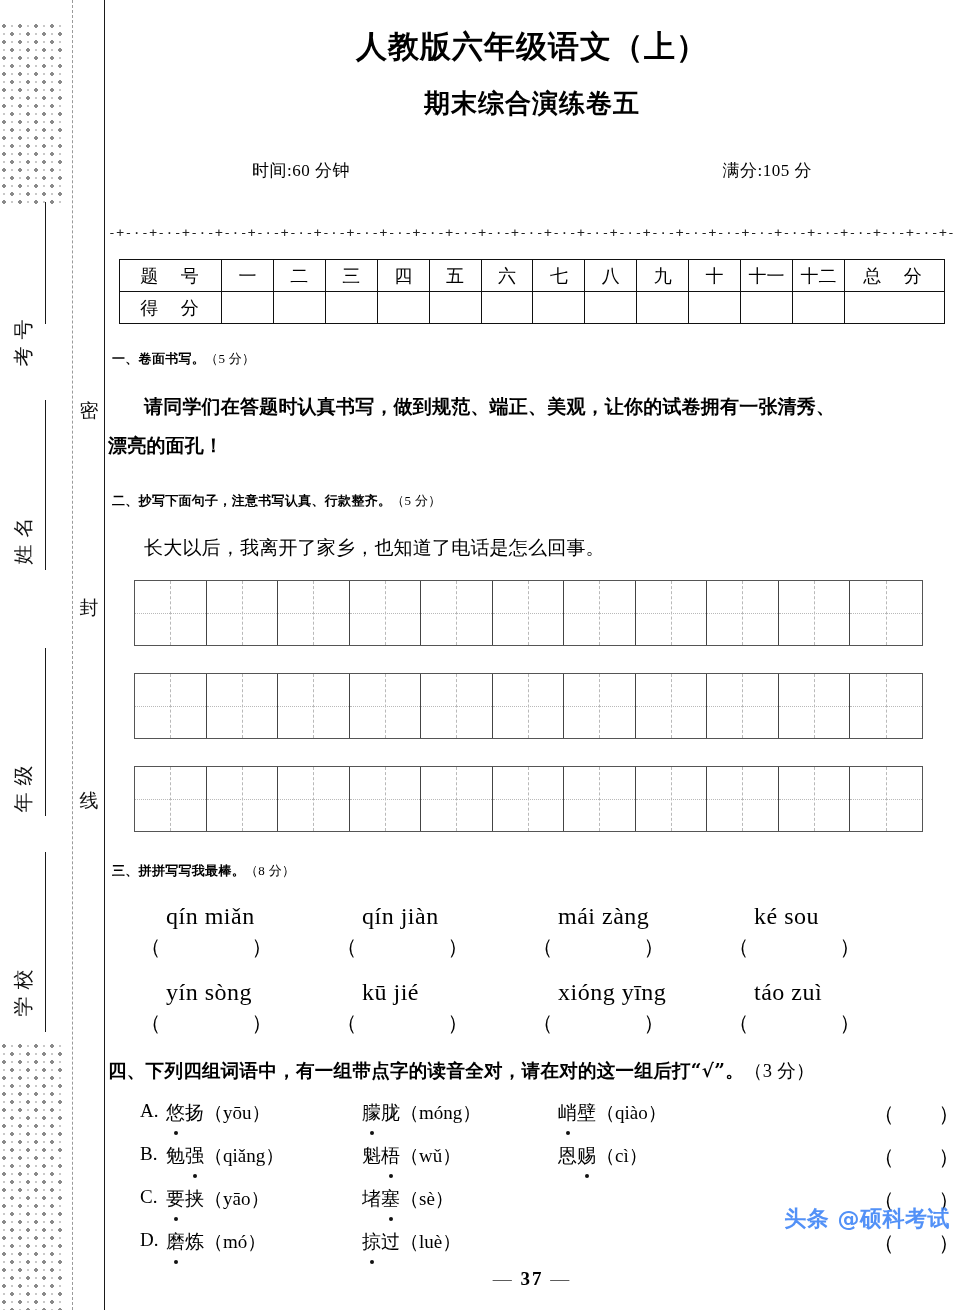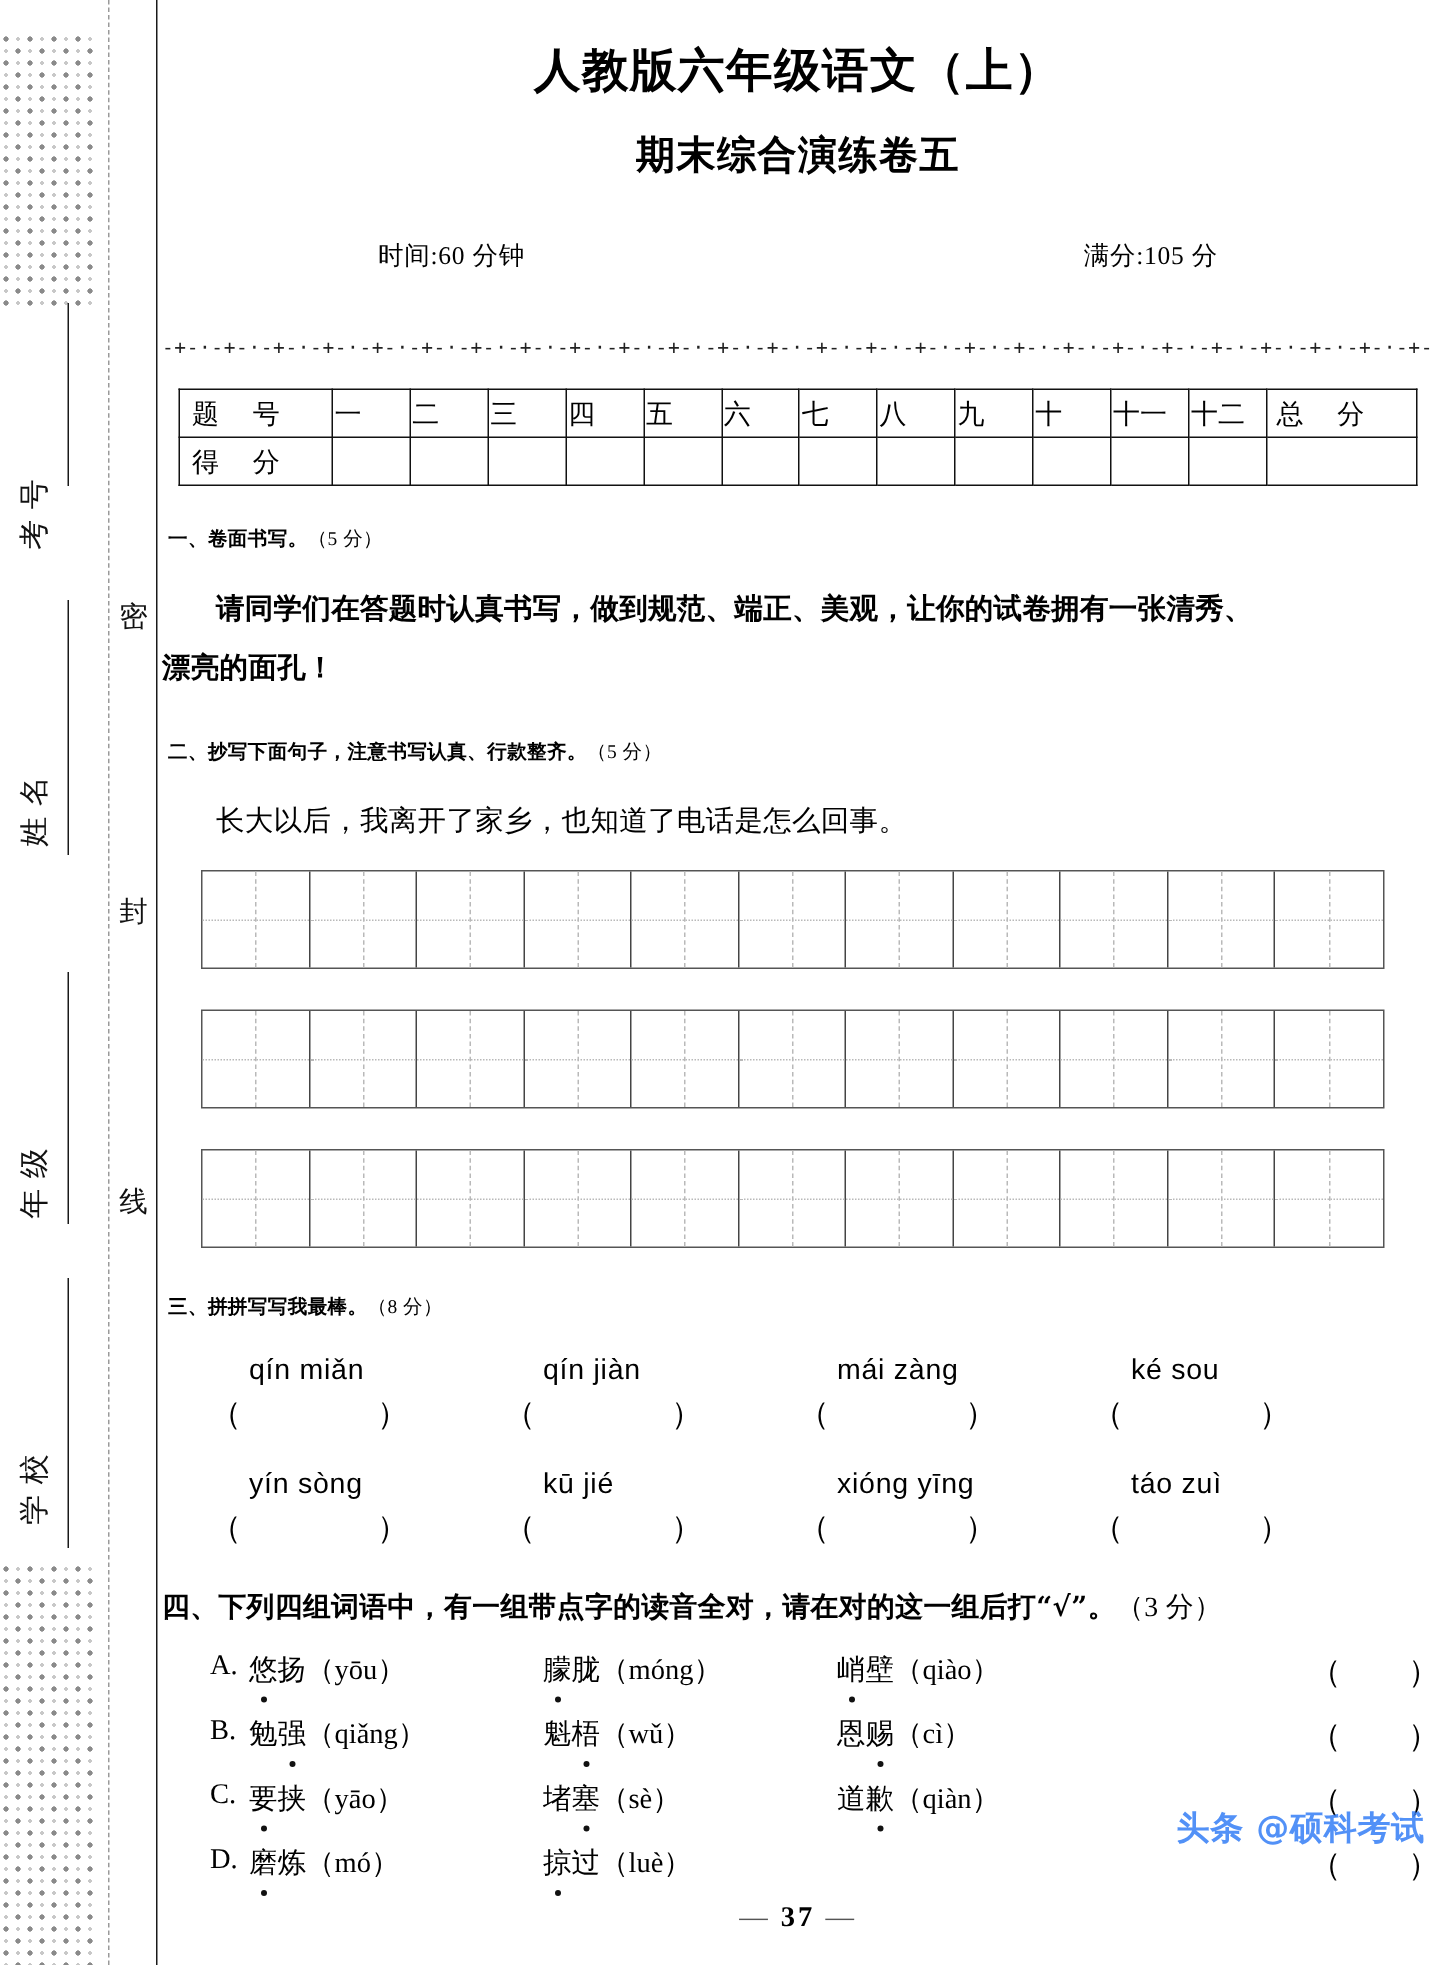--- a/index.html
+++ b/index.html
@@ -152,21 +152,21 @@
     position: absolute;
     left: 15px;
     top: 259px;
     width: 826px;
     border-collapse: collapse;
     table-layout: fixed;
   }
   #score-table td {
     border: 1.2px solid #111;
     height: 29px;
-    text-align: left;
+    text-align: center;
     vertical-align: middle;
     font-size: 18px;
     font-family: "Liberation Serif", "DejaVu Serif", serif;
   }
   #score-table td.label-cell {
     width: 92px;
     letter-spacing: 9px;
     padding-left: 8px;
   }
   #score-table td.total-cell { width: 92px; letter-spacing: 9px; padding-left: 6px;}
@@ -231,22 +231,22 @@
   #pinyin-row-1 { top: 903px; }
   #pinyin-row-2 { top: 979px; }
   .pinyin-items {
     display: flex;
     padding-left: 36px;
   }
   .pinyin-item {
     width: 196px;
   }
   .pinyin-text {
-    font-family: Liberation Sans, sans-serif;
-    font-size: 19px;
+    font-family: Liberation Serif, serif;
+    font-size: 24px;
     letter-spacing: 0.5px;
     padding-left: 26px;
   }
   .pinyin-paren {
     font-size: 21px;
     letter-spacing: 0.4px;
     margin-top: 3px;
     font-family: "Liberation Serif", serif;
   }
   .pinyin-paren .gap { display: inline-block; width: 90px; }
@@ -497,21 +497,20 @@
       <span class="opt-word"><span>勉</span><span class="dotted-char">强</span><span></span><span>（qiǎng）</span></span>
       <span class="opt-word"><span>魁</span><span class="dotted-char">梧</span><span></span><span>（wǔ）</span></span>
       <span class="opt-word w3"><span>恩</span><span class="dotted-char">赐</span><span></span><span>（cì）</span></span>
       <span class="opt-paren"><span>（</span><span class="gap"></span><span>）</span></span>
     </div>
 
     <div class="opt-row">
       <span class="opt-letter">C.</span>
       <span class="opt-word"><span></span><span class="dotted-char">要</span><span>挟</span><span>（yāo）</span></span>
       <span class="opt-word"><span>堵</span><span class="dotted-char">塞</span><span></span><span>（sè）</span></span>
-      <span class="opt-word w3"><span>道</span><span class="dotted-char">歉</span><span></span><span>（qiàn）</span></span>
       <span class="opt-paren"><span>（</span><span class="gap"></span><span>）</span></span>
     </div>
 
     <div class="opt-row">
       <span class="opt-letter">D.</span>
       <span class="opt-word"><span></span><span class="dotted-char">磨</span><span>炼</span><span>（mó）</span></span>
       <span class="opt-word w3"><span></span><span class="dotted-char">掠</span><span>过</span><span>（luè）</span></span>
       <span class="opt-paren"><span>（</span><span class="gap"></span><span>）</span></span>
     </div>
   </div>

